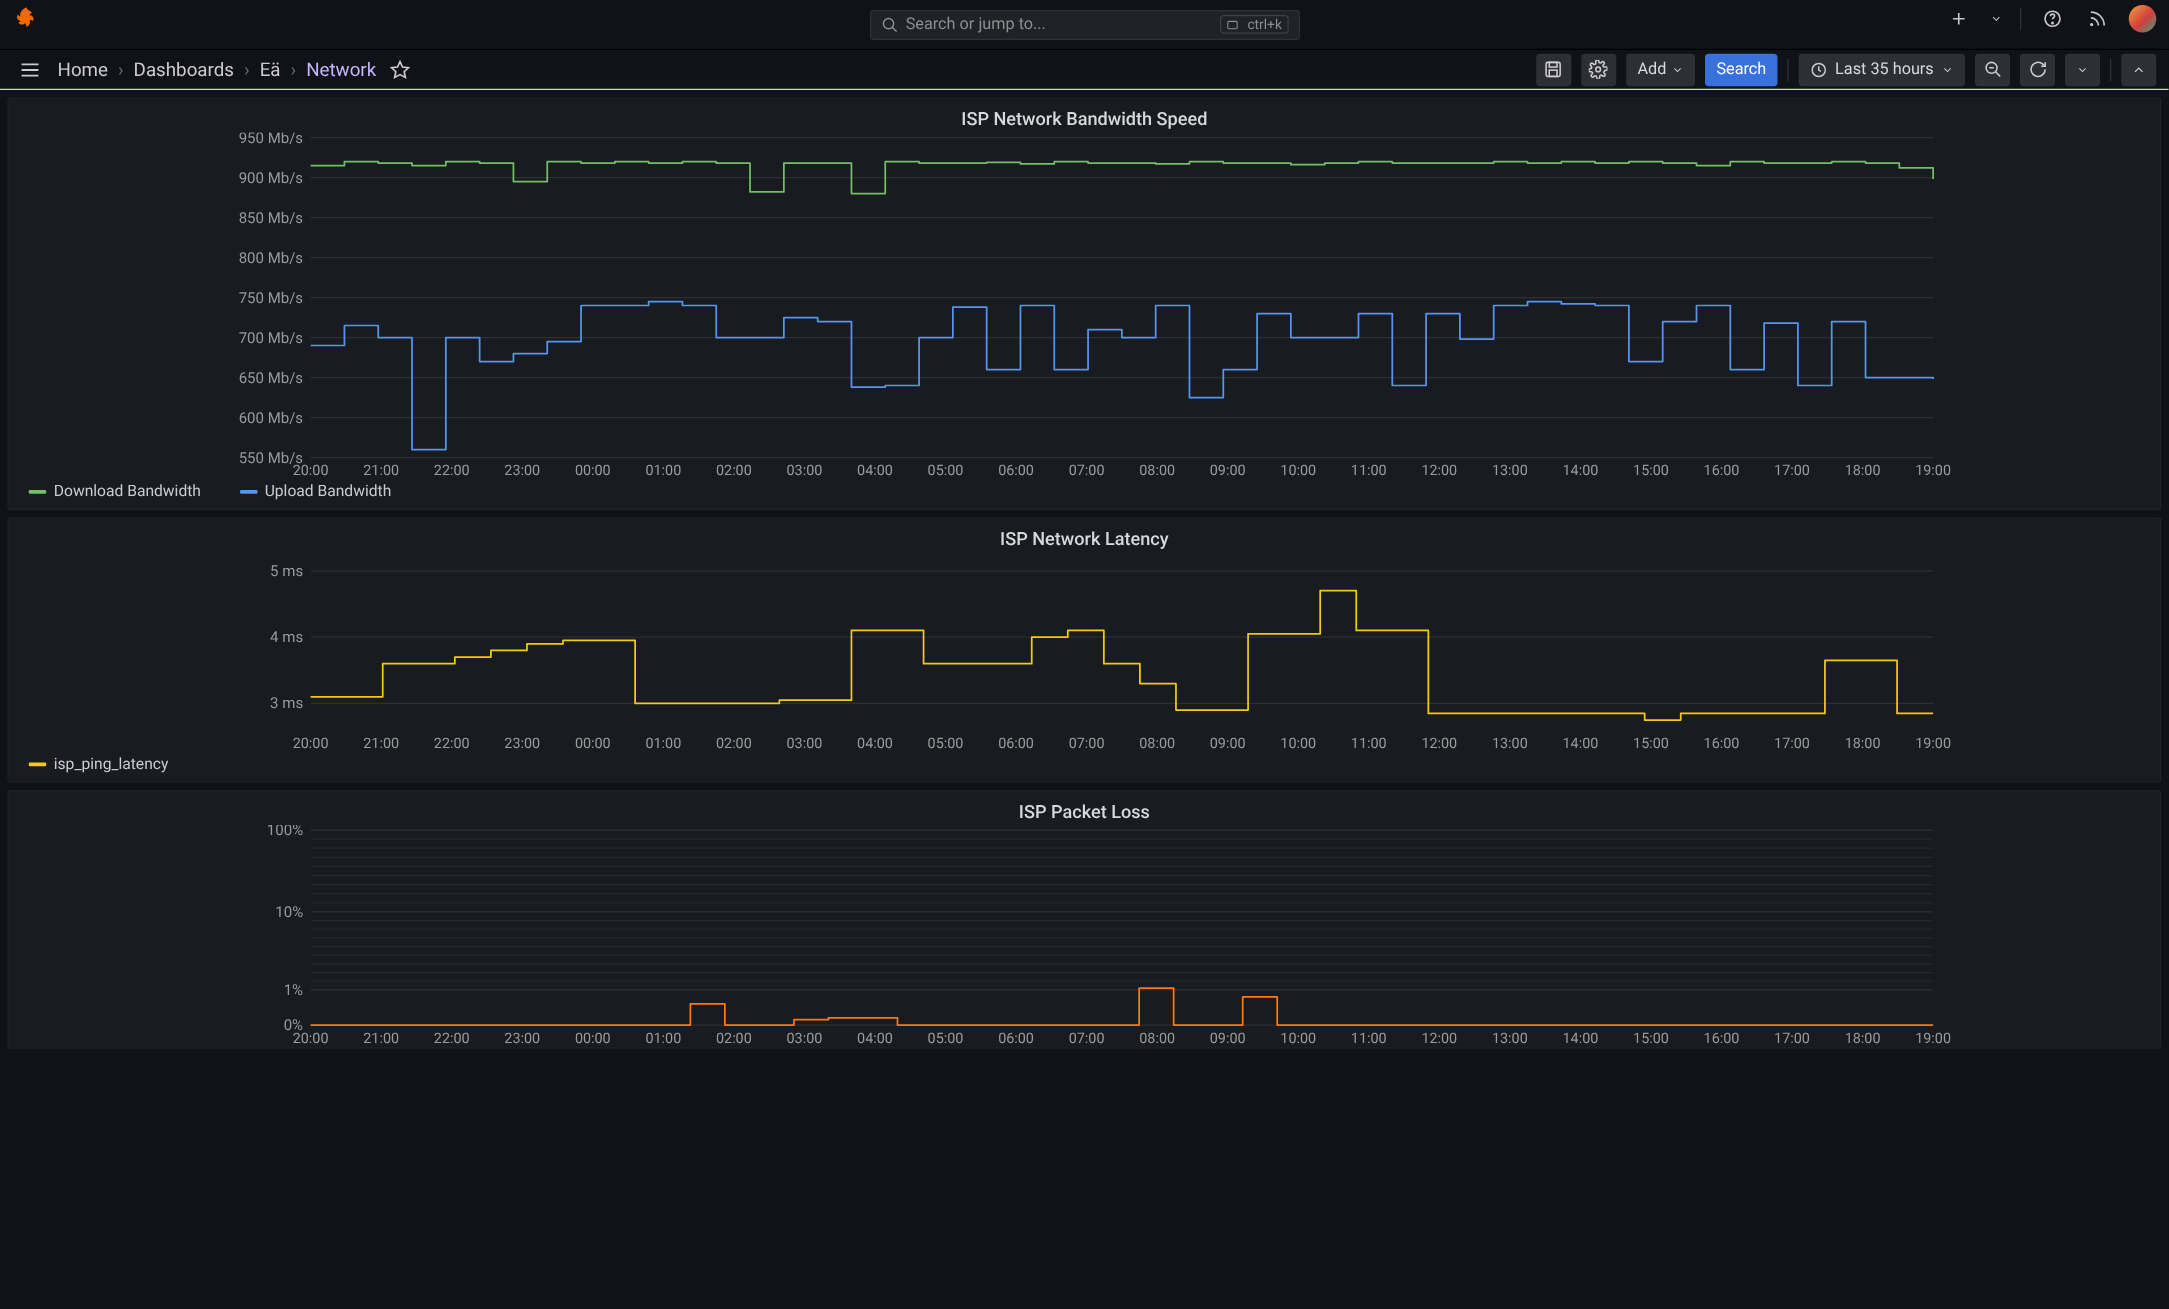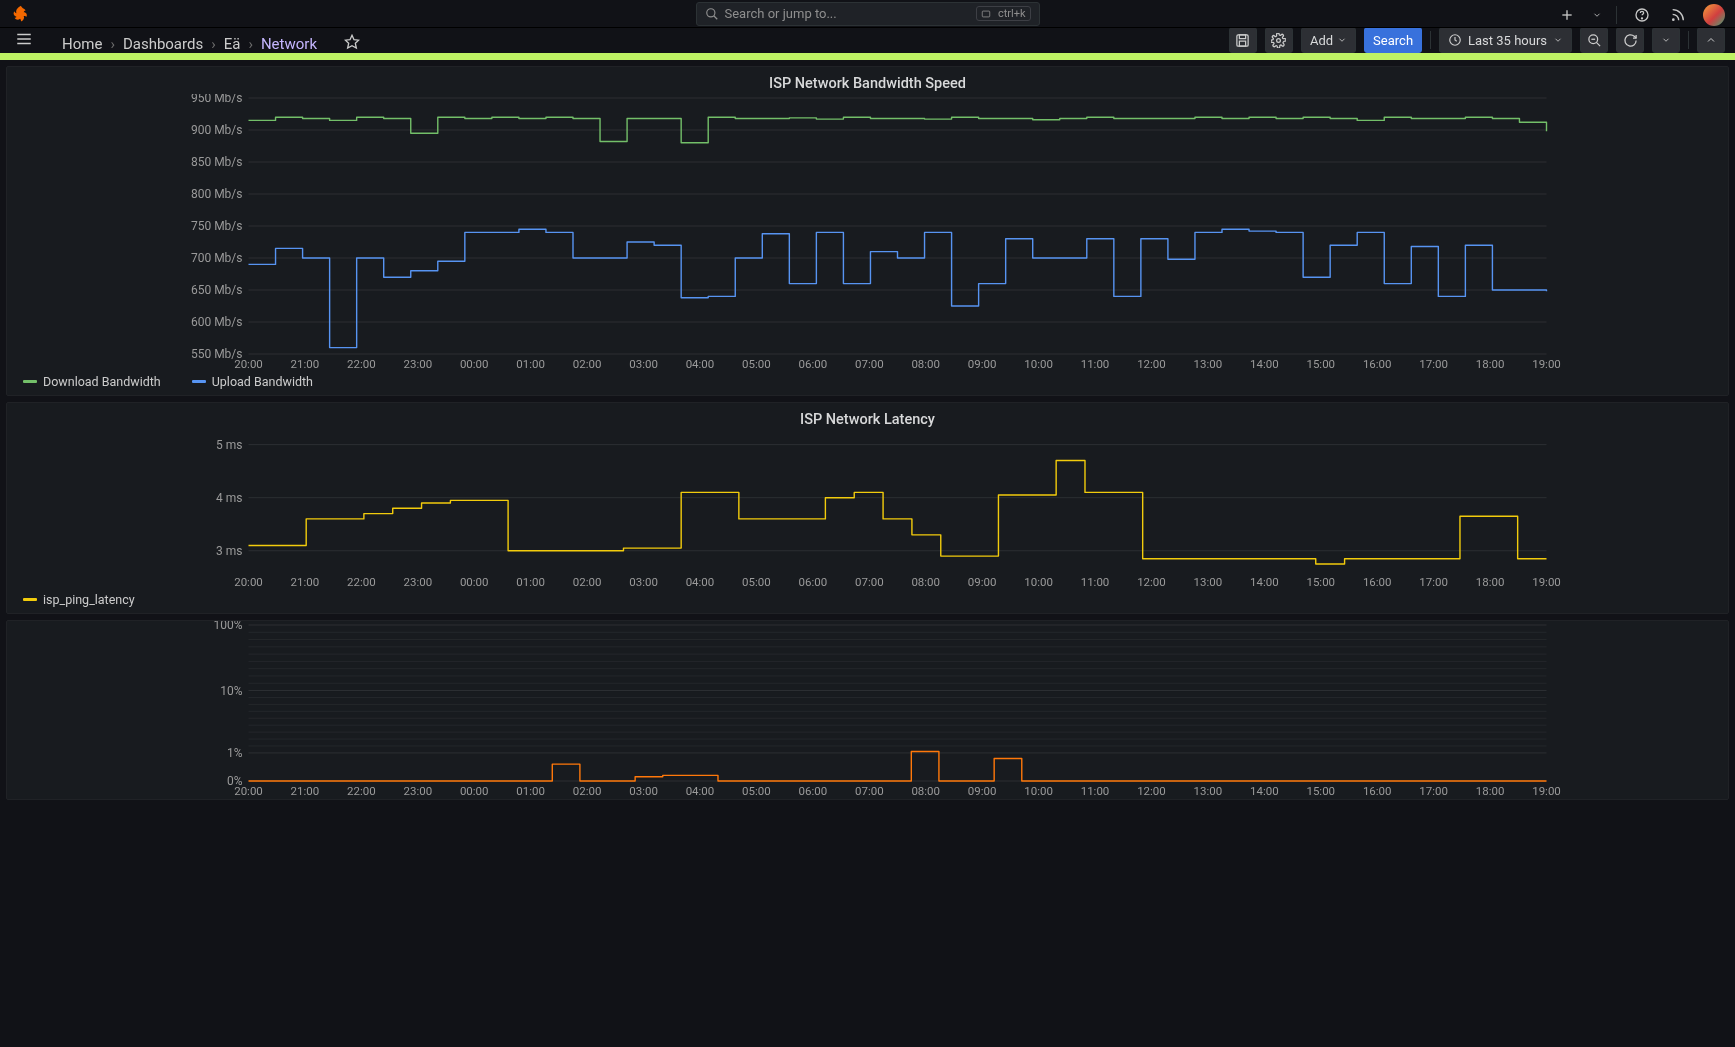--- a/index.html
+++ b/index.html
@@ -13,33 +13,33 @@
     --blue-bright:#1f60c4;
     --btn:#2d2f34;
     --green:#73bf69;
     --blue-line:#5794f2;
     --yellow:#f2cc0c;
     --orange:#ff780a;
   }
   *{box-sizing:border-box;}
   html,body{margin:0;padding:0;background:var(--bg);color:var(--text);font-family:-apple-system,BlinkMacSystemFont,"Segoe UI",Roboto,Helvetica,Arial,sans-serif;font-size:14px;height:100%;}
   
-  .topbar{height:28px;display:flex;align-items:center;justify-content:center;position:relative;border-bottom:1px solid #000;}
+  .topbar{height:40px;display:flex;align-items:center;justify-content:center;position:relative;border-bottom:1px solid #000;}
   .topbar .left,.topbar .right{position:absolute;top:0;height:30px;display:flex;align-items:center;gap:14px;}
   .topbar .left{left:10px;}
   .topbar .right{right:10px;}
   .logo svg{width:22px;height:22px;display:block;}
   .search{width:344px;height:24px;background:#1f2227;border:1px solid var(--border);border-radius:3px;display:flex;align-items:center;padding:0 8px;color:var(--text-dim);font-size:13px;gap:6px;}
   .search .kbd{margin-left:auto;font-size:11px;border:1px solid #3d3f45;border-radius:3px;padding:0 4px;display:flex;align-items:center;gap:7px;color:#8e8e8e;}
   .icon-btn{width:22px;height:22px;display:flex;align-items:center;justify-content:center;color:#c7c7c7;cursor:pointer;border-radius:2px;}
   .icon-btn svg{width:16px;height:16px;}
   .avatar{width:22px;height:22px;border-radius:50%;background:linear-gradient(135deg,#f6a13c,#d13f3f 55%,#3fa37a);}
   .divider{width:1px;height:18px;background:var(--border);}
   
-  .toolbar{height:32px;display:flex;align-items:flex-end;padding:0 10px;gap:24px;border-bottom:7px solid #bef264;}
+  .toolbar{height:32px;display:flex;align-items:center;padding:0 10px;gap:8px;border-bottom:1px solid #bef264;}
   .menu-btn{width:28px;height:28px;display:flex;align-items:center;justify-content:center;cursor:pointer;}
   .crumbs{display:flex;align-items:center;gap:8px;font-size:15px;}
   .crumbs a{color:#ccc;text-decoration:none;cursor:pointer;}
   .crumbs .sep{color:#6c6c6c;}
   .crumbs .current{color:#c4b5fd;}
   .toolbar .right{margin-left:auto;display:flex;align-items:center;gap:8px;}
   .btn{height:26px;background:var(--btn);border:1px solid var(--border);border-radius:3px;color:#d8d9da;display:flex;align-items:center;padding:0 8px;font-size:13px;cursor:pointer;gap:4px;}
   .btn.primary{background:var(--blue);border-color:var(--blue);color:#fff;}
   .btn.icon-only{padding:0;width:28px;justify-content:center;}
   .time-picker{display:flex;align-items:center;gap:6px;}
@@ -295,20 +295,21 @@
       </div>
     <div class="legend">
       <span class="legend-item">
           <span class="swatch" style="background:#f2cc0c"></span>
           <span>isp_ping_latency</span>
         </span>
     </div>
   </div>
 
   <div class="panel">
+    <div class="panel-title">ISP Packet Loss</div>
     <div class="chart-wrap">
         <svg class="chart" id="chart2" viewBox="0 0 1370 178" height="178">
           <line x1="66" x2="1364" y1="124.98666666666665" y2="124.98666666666665" stroke="#24272b" stroke-width="1"></line>
           <line x1="66" x2="1364" y1="118.05333333333333" y2="118.05333333333333" stroke="#24272b" stroke-width="1"></line>
           <line x1="66" x2="1364" y1="111.11999999999999" y2="111.11999999999999" stroke="#24272b" stroke-width="1"></line>
           <line x1="66" x2="1364" y1="104.18666666666667" y2="104.18666666666667" stroke="#24272b" stroke-width="1"></line>
           <line x1="66" x2="1364" y1="97.25333333333333" y2="97.25333333333333" stroke="#24272b" stroke-width="1"></line>
           <line x1="66" x2="1364" y1="90.32" y2="90.32" stroke="#24272b" stroke-width="1"></line>
           <line x1="66" x2="1364" y1="83.38666666666666" y2="83.38666666666666" stroke="#24272b" stroke-width="1"></line>
           <line x1="66" x2="1364" y1="76.45333333333333" y2="76.45333333333333" stroke="#24272b" stroke-width="1"></line>

